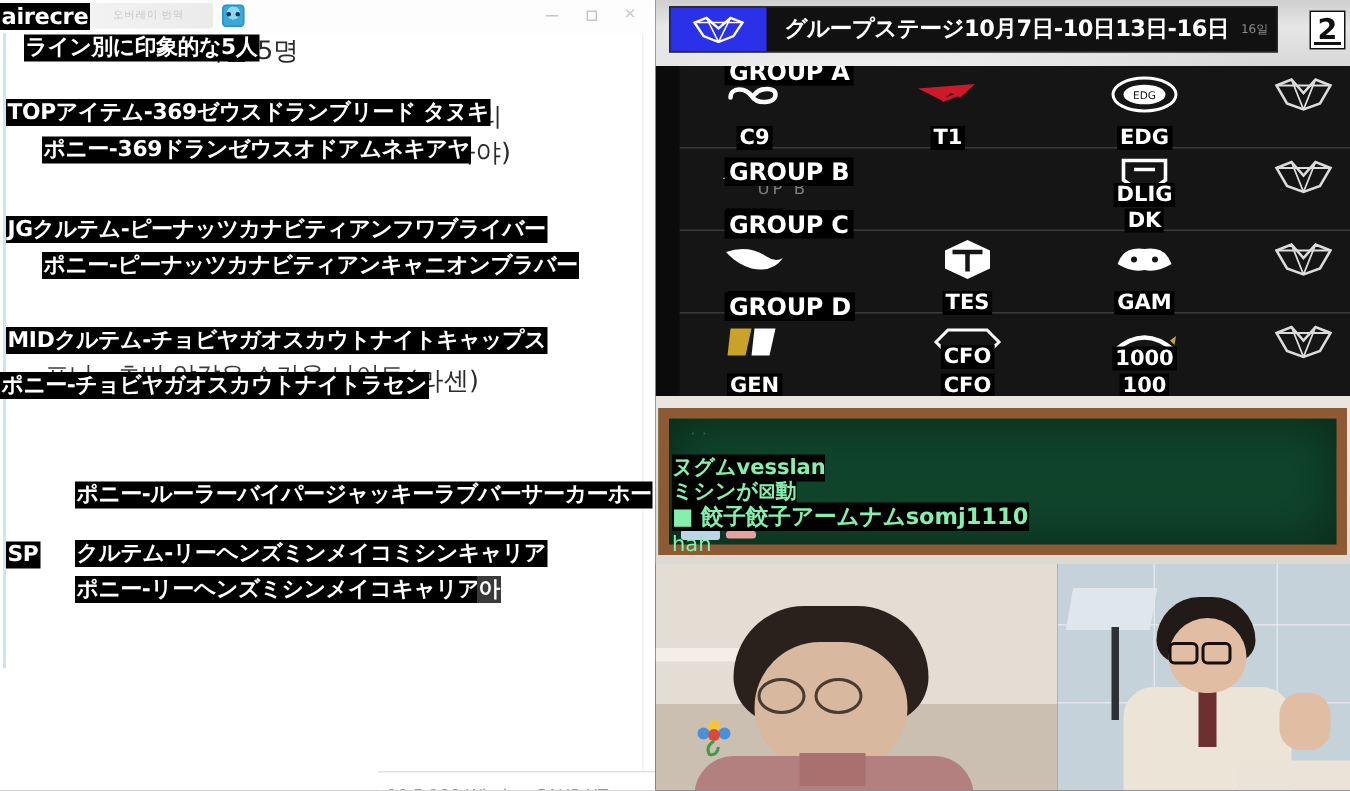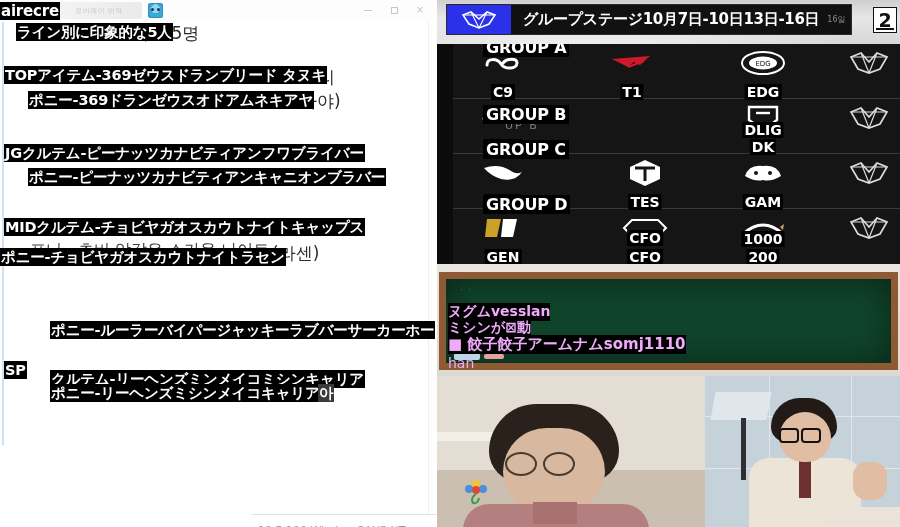--- a/index.html
+++ b/index.html
@@ -183,21 +183,21 @@
   }
   .chalk-chalk {
     position:absolute; left:38px; bottom:4px; width:20px; height:5px;
     background:#e8a1a1; border-radius:2px;
   }
   .chalk-dots { position:absolute; left:14px; top:4px; color:#2f6a4c; font-size:11px; letter-spacing:4px;}
   .chalk-sq {
     position:absolute; left:10px; top:26px; width:9px; height:9px; background:#2f7a52;
   }
   .chat-line {
-    position:absolute; color:#f0abfc; font-family:"DejaVu Sans", sans-serif;
+    position:absolute; color:#86efac; font-family:"DejaVu Sans", sans-serif;
     white-space:nowrap;
   }
   .chat-hl { background:#000; font-weight:700; }
 
   .webcams { position:absolute; left:0px; top:376px; width:463px; height:151px; background:#000; }
   .cam { position:absolute; top:0; height:151px; overflow:hidden; }
   .cam-a { left:0px; width:268px; background:#cdc6bd; }
   .cam-b { left:268px; width:195px; background:#b9c6cf; }
 
   
@@ -281,21 +281,21 @@
       <div class="ja" style="left:28px; top:146px;">ポニー-ピーナッツカナビティアンキャニオンブラバー</div>
 
       <div class="ja" style="left:4px; top:196px;">MIDクルテム-チョビヤガオスカウトナイトキャップス</div>
       <div class="ko" style="left:30px; top:218px; font-size:16px; color:#3a3a3a;">포니 - 쵸비 암갈유 스카웃 나이트</div>
       <div class="ko" style="left:272px; top:220px;">(라센)</div>
       <div class="ja" style="left:0px; top:226px;">ポニー-チョビヤガオスカウトナイトラセン</div>
 
       <div class="ja" style="left:50px; top:299px;">ポニー-ルーラーバイパージャッキーラブバーサーカーホー</div>
 
       <div class="ja tag" style="left:4px; top:339px;">SP</div>
-      <div class="ja" style="left:50px; top:348px;text-align:center;">クルテム-リーヘンズミンメイコミシンキャリア</div>
+      <div class="ja" style="left:50px; top:338px;text-align:center;">クルテム-リーヘンズミンメイコミシンキャリア</div>
       <div class="ja" style="left:50px; top:362px;">ポニー-リーヘンズミシンメイコキャリア</div>
       <div class="ja" style="left:318px; top:362px; background:#3a3a3a;">아</div>
     </div>
 
     <div class="taskbar-peek">
       <div class="tp-txt">10.5.100 Window SAHP HT</div>
     </div>
 
     <div class="ja" style="left:0px; top:2px; font-size:15px;">airecre</div>
   </div>
@@ -447,21 +447,21 @@
           <div class="team-abbr">CFO</div>
         </div>
         <div class="team-cell" style="left:264px;">
           <div class="team-logo">
             <svg width="46" height="20" viewBox="0 0 46 20">
                 <path d="M3 16 Q23 -2 43 16" fill="none" stroke="#fff" stroke-width="3"></path>
                 <path d="M40 9 L44 6 L43 12 Z" fill="#c2a15b"></path>
               </svg>
           </div>
           <div class="team-abbr" style="bottom:17px;margin-top:31px;">1000</div>
-          <div class="team-abbr">200</div>
+          <div class="team-abbr">100</div>
         </div>
         <div class="team-cell" style="left:370px;">
           <div class="team-logo">
             <svg width="42" height="24" viewBox="0 0 42 24">
                 <path d="M3 6 L13 2 L21 11 L29 2 L39 6 L32 18 L21 22 L10 18 Z" fill="none" stroke="#dcdcdc" stroke-width="1.7"></path>
                 <path d="M13 2 L21 22 M29 2 L21 22 M3 6 L39 6" stroke="#dcdcdc" stroke-width="1.2"></path>
               </svg>
           </div>
         </div>
         <div class="grp-label" style="top:-14px;">GROUP D</div>

